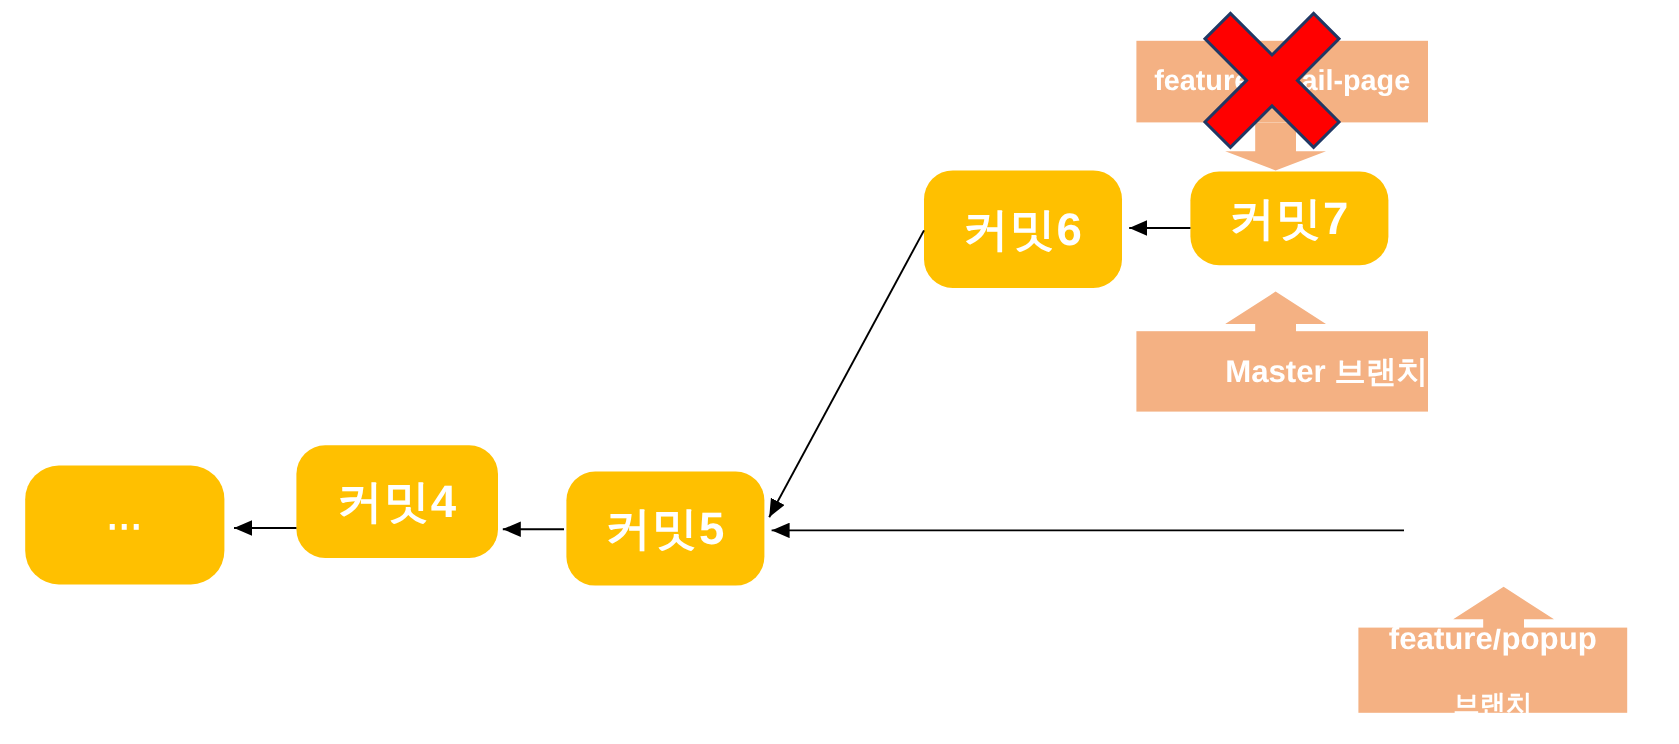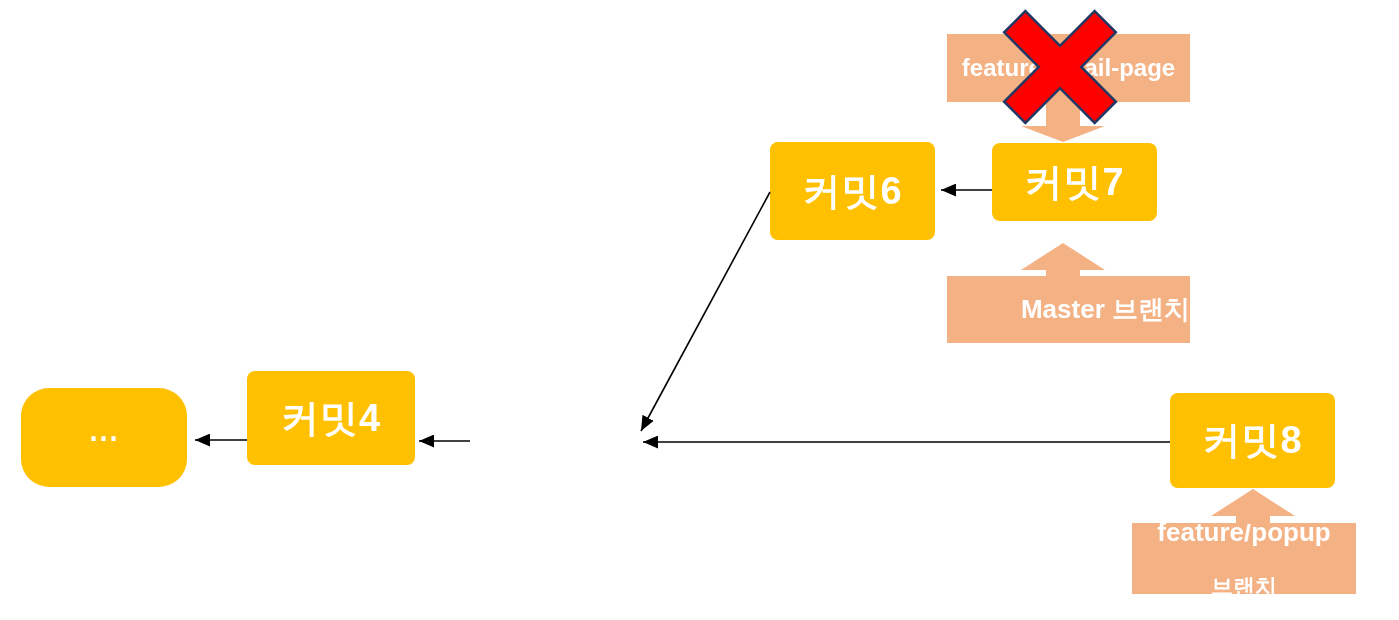--- a/index.html
+++ b/index.html
@@ -7,21 +7,21 @@
     position:relative;
     width:1399px;height:620px;
     background:#ffffff;
     overflow:hidden;
     font-family:"Liberation Sans",sans-serif;
   }
   
   .commit{
     position:absolute;
     background:var(--commit-box,#FFC000);
-    border-radius:8px;
+    border-radius:24px;
     color:var(--label-text,#fff);
     font-weight:bold;
     display:flex;align-items:center;justify-content:center;
     font-size:38px;
     letter-spacing:1px;
     z-index:2;
   }
   #node-ellipsis{left:21px;top:388px;width:166px;height:99px;font-size:30px;border-radius:28px;}
   #node-commit4{left:247px;top:371px;width:168px;height:94px;}
   #node-commit5{left:472px;top:393px;width:165px;height:95px;}
@@ -55,28 +55,28 @@
 <body>
 
 <div class="canvas">
 
   <div class="commit" id="node-ellipsis">
     <span>⋯</span>
   </div>
   <div class="commit" id="node-commit4">
     <span>커밋4</span>
   </div>
+  <div class="commit" id="node-commit5">
+    <span>커밋5</span>
+  </div>
   <div class="commit" id="node-commit6">
     <span>커밋6</span>
   </div>
   <div class="commit" id="node-commit7">
     <span>커밋7</span>
-  </div>
-  <div class="commit" id="node-commit8">
-    <span>커밋8</span>
   </div>
 
   <div class="branch-label" id="label-detail-page">
     <span>feature/detail-page</span>
   </div>
   <div class="branch-label" id="label-master">
     <span>Master 브랜치</span>
   </div>
   <div class="branch-label" id="label-popup">
     <span class="line1">feature/popup</span>

